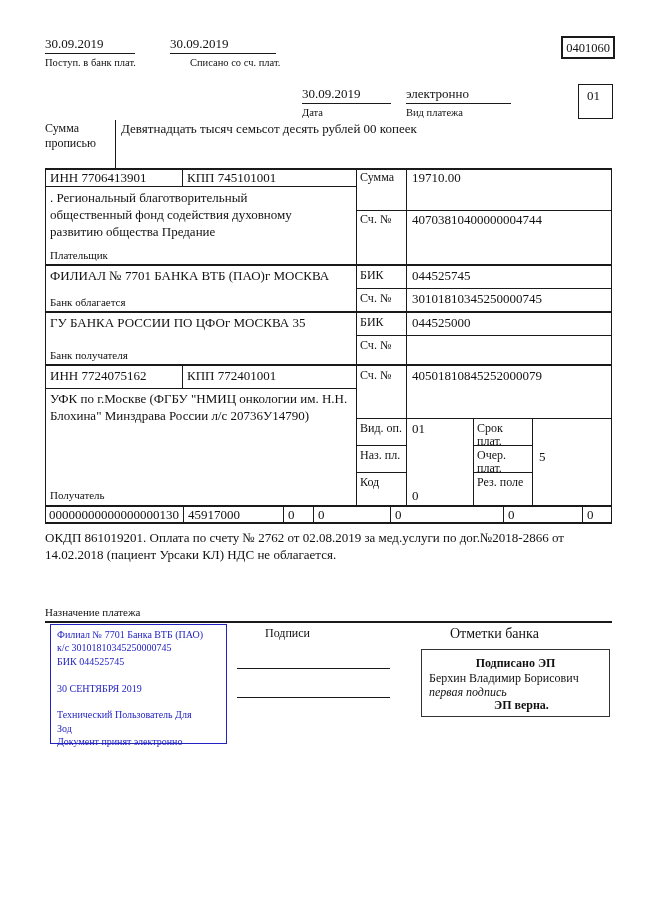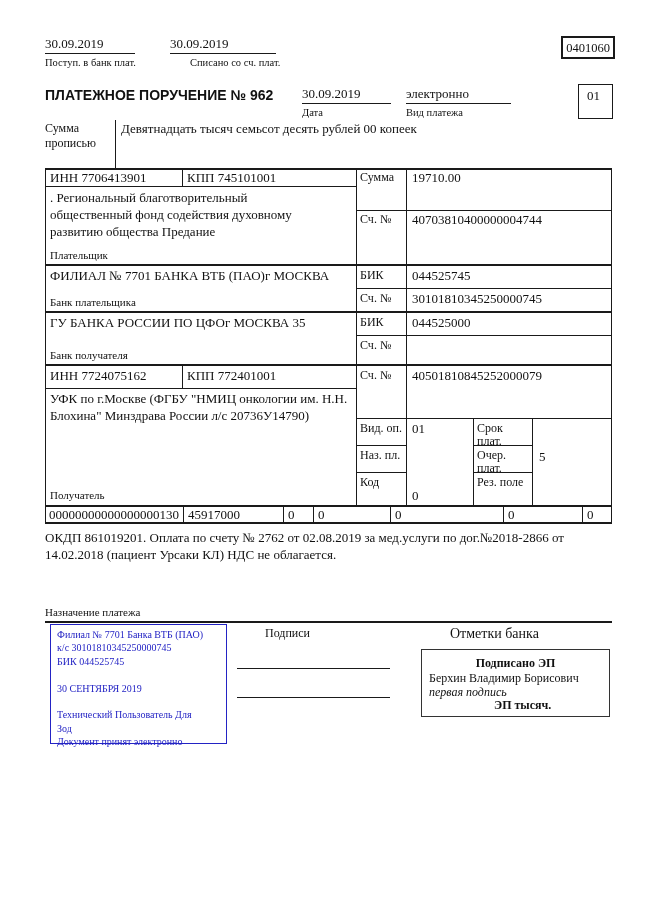--- a/index.html
+++ b/index.html
@@ -31,21 +31,20 @@
   <div class="t sm" style="left:45px;top:57px;">Поступ. в банк плат.</div>
 
   <div class="t" style="left:170px;top:37px;">30.09.2019</div>
   <div class="ln" style="left:170px;top:53px;width:106px;height:1px;"></div>
   <div class="t sm" style="left:170px;top:57px;margin-left:20px;">Списано со сч. плат.</div>
 
   <div class="box" style="left:561px;top:36px;width:50px;height:19px;border:2px solid #1a1a1a;text-align:center;">
     <span class="t" style="position:static;font-size:12.5px;line-height:19px;">0401060</span>
   </div>
 
-  <div class="t b sans" style="left:45px;top:88px;font-size:14px;">ПЛАТЕЖНОЕ ПОРУЧЕНИЕ № 962</div>
   <div class="t" style="left:302px;top:87px;">30.09.2019</div>
   <div class="ln" style="left:302px;top:103px;width:89px;height:1px;"></div>
   <div class="t sm" style="left:302px;top:107px;">Дата</div>
   <div class="t" style="left:406px;top:87px;">электронно</div>
   <div class="ln" style="left:406px;top:103px;width:105px;height:1px;"></div>
   <div class="t sm" style="left:406px;top:107px;">Вид платежа</div>
   <div class="box" style="left:578px;top:84px;width:33px;height:33px;border:1px solid #1a1a1a;">
     <span class="t" style="left:8px;top:4px;">01</span>
   </div>
 
@@ -75,21 +74,21 @@
   <div class="t" style="left:412px;top:213px;">40703810400000004744</div>
   <div class="t sec" style="left:50px;top:250px;">Плательщик</div>
   <div class="ln" style="left:45px;top:264px;width:567px;height:2px;"></div>
 
   <div class="t" style="left:50px;top:269px;">ФИЛИАЛ № 7701 БАНКА ВТБ (ПАО)г МОСКВА</div>
   <div class="t lbl" style="left:360px;top:269px;">БИК</div>
   <div class="t" style="left:412px;top:269px;">044525745</div>
   <div class="ln" style="left:356px;top:288px;width:256px;height:1px;"></div>
   <div class="t lbl" style="left:360px;top:292px;">Сч. №</div>
   <div class="t" style="left:412px;top:292px;">30101810345250000745</div>
-  <div class="t sec" style="left:50px;top:297px;">Банк плательщика</div>
+  <div class="t sec" style="left:50px;top:297px;">Банк облагается</div>
   <div class="ln" style="left:45px;top:311px;width:567px;height:2px;"></div>
 
   <div class="t" style="left:50px;top:316px;">ГУ БАНКА РОССИИ ПО ЦФОг МОСКВА 35</div>
   <div class="t lbl" style="left:360px;top:316px;">БИК</div>
   <div class="t" style="left:412px;top:316px;">044525000</div>
   <div class="ln" style="left:356px;top:335px;width:256px;height:1px;"></div>
   <div class="t lbl" style="left:360px;top:339px;">Сч. №</div>
   <div class="t sec" style="left:50px;top:350px;">Банк получателя</div>
   <div class="ln" style="left:45px;top:364px;width:567px;height:2px;"></div>
 
@@ -157,16 +156,16 @@
 
   <div class="t" style="left:265px;top:627px;font-size:12px;">Подписи</div>
   <div class="ln" style="left:237px;top:668px;width:153px;height:1px;"></div>
   <div class="ln" style="left:237px;top:697px;width:153px;height:1px;"></div>
 
   <div class="t" style="left:450px;top:627px;font-size:14px;">Отметки банка</div>
   <div class="box" style="left:421px;top:649px;width:187px;height:66px;border:1px solid #333;">
     <div class="t b" style="left:0;top:7px;width:187px;text-align:center;font-size:12px;">Подписано ЭП</div>
     <div class="t" style="left:7px;top:22px;font-size:12px;">Берхин Владимир Борисович</div>
     <div class="t i" style="left:7px;top:36px;font-size:12px;">первая подпись</div>
-    <div class="t b" style="left:72px;top:49px;font-size:12px;">ЭП тысяч.</div>
+    <div class="t b" style="left:72px;top:49px;font-size:12px;">ЭП верна.</div>
   </div>
 
 </div>
 
 </body></html>

